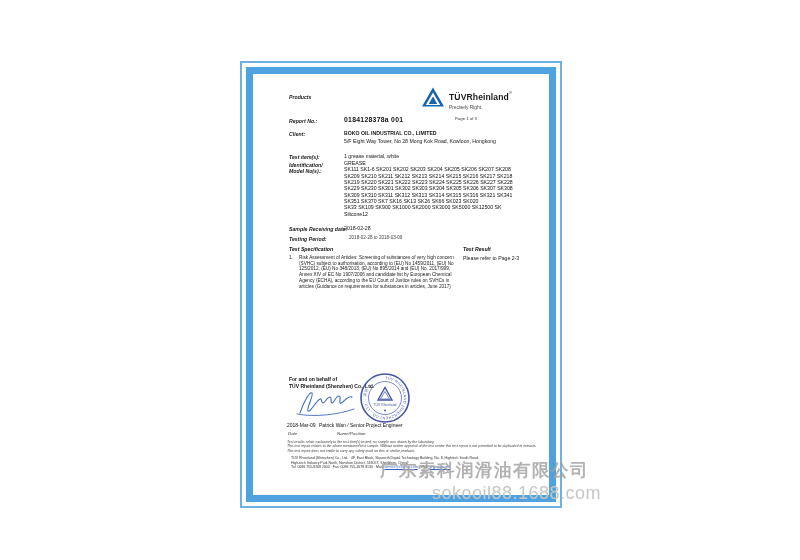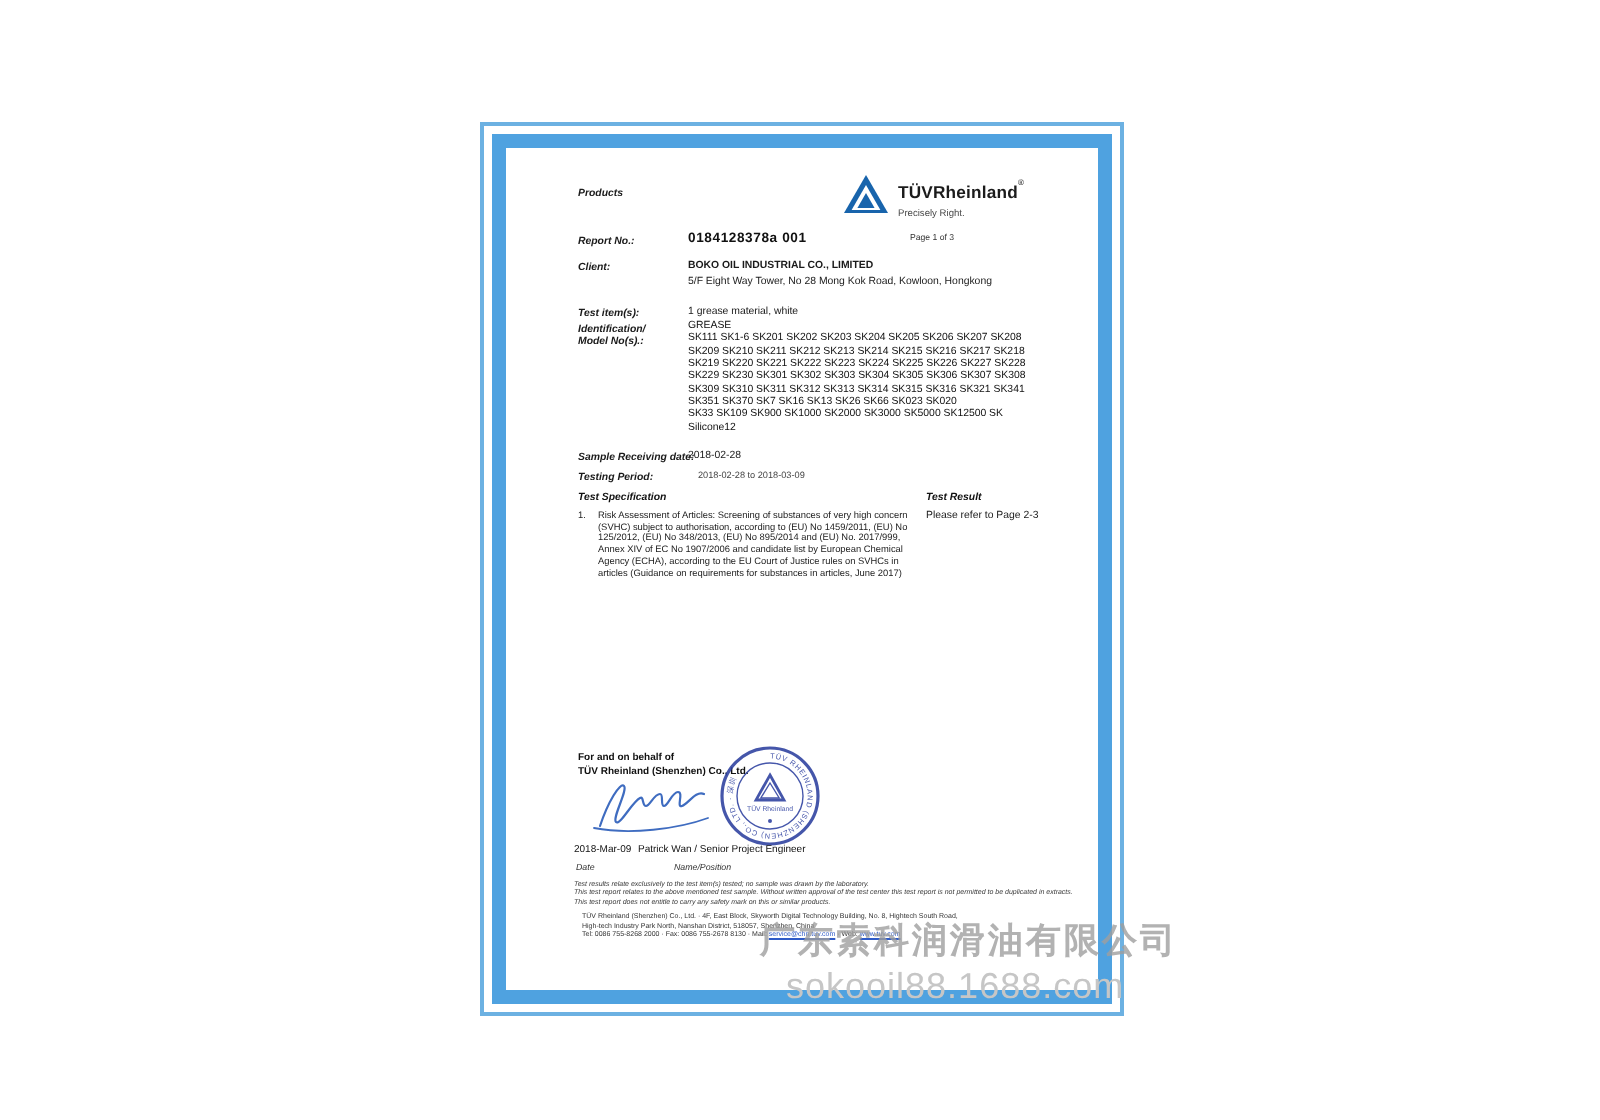--- a/index.html
+++ b/index.html
@@ -35,21 +35,21 @@
   .signrow { font-size:5px; }
   .signlbl { font-size:4.4px; font-style:italic; color:#333; }
   .fineprint div { font-size:3.5px; line-height:4.4px; font-style:italic; color:#3a3a3a; }
   .addr div { font-size:3.5px; line-height:4.7px; color:#333; }
   .link { color:#2f5bc7; text-decoration:underline; cursor:pointer; }
   .wm-cn {
     position:absolute; left:380px; top:458px; font-size:17.5px; letter-spacing:1.5px;
     color:#9f9f9f; opacity:0.8; font-weight:bold; z-index:5; white-space:nowrap;
   }
   .wm-url {
-    position:absolute; left:393px; top:483px; font-size:18px; letter-spacing:0.5px;
+    position:absolute; left:432px; top:483px; font-size:18px; letter-spacing:0.5px;
     color:#c6c6c6; z-index:5; white-space:nowrap;
   }
   .stamp { opacity:0.88; }
 </style>
 </head>
 <body>
 
 <div class="card">
   <div class="doc">
 

